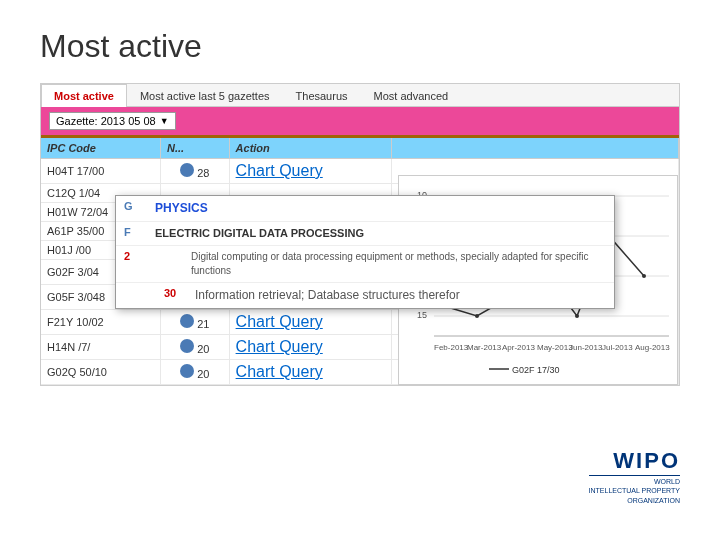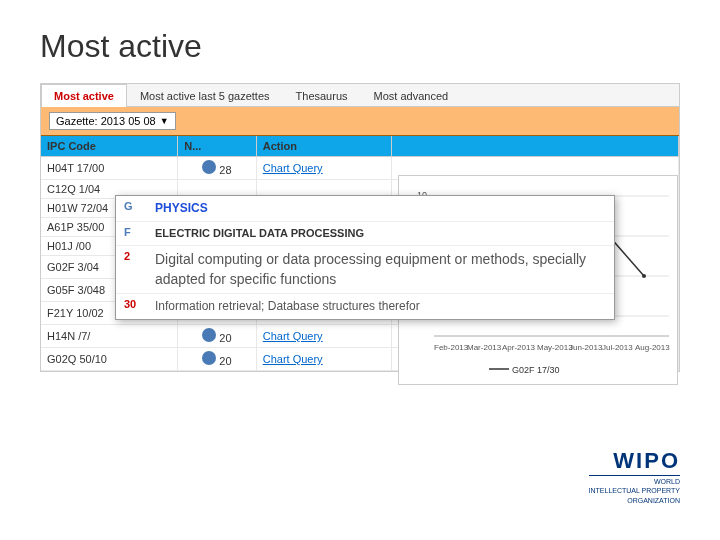--- a/index.html
+++ b/index.html
@@ -44,24 +44,24 @@
       background: #fff;
       border-color: #ccc;
       border-bottom-color: #fff;
       color: #c00;
       font-weight: bold;
     }
 
     
     .toolbar {
       padding: 5px 8px;
-      border-bottom: 1px solid #a16207;
+      border-bottom: 3px solid #a16207;
       display: flex;
       gap: 8px;
-      background: #fdba74;
+      background: #ec4899;
     }
     .gazette-selector {
       font-size: 11px;
       border: 1px solid #999;
       padding: 2px 6px;
       background: #fff;
       cursor: pointer;
       display: flex;
       align-items: center;
       gap: 4px;
@@ -73,21 +73,22 @@
     
     .table-container {
       overflow: hidden;
     }
     table {
       width: 100%;
       border-collapse: collapse;
       font-size: 11px;
     }
     thead tr {
-      background: #0ea5e9;
+      background: #7dd3fc;
+      font-style: italic;
     }
     thead th {
       padding: 4px 6px;
       text-align: left;
       border-bottom: 1px solid #ccc;
       border-right: 1px solid #ccc;
       font-weight: bold;
       color: #333;
       font-size: 11px;
     }
@@ -98,21 +99,21 @@
       padding: 3px 6px;
       border-right: 1px solid #e8e8e8;
       color: #333;
       font-size: 11px;
       vertical-align: middle;
     }
     .chart-query-link {
       color: #06c;
       text-decoration: underline;
       cursor: pointer;
-      font-size: 11px;
+      font-size: 16px;
     }
     .icon-circle {
       width: 14px;
       height: 14px;
       border-radius: 50%;
       background: #aaa;
       display: inline-block;
       cursor: pointer;
     }
     .icon-circle.blue { background: #4a7ab5; }
@@ -131,20 +132,21 @@
     }
     .tooltip-row {
       display: flex;
       align-items: flex-start;
       padding: 4px 8px;
       border-bottom: 1px solid #eee;
       gap: 6px;
     }
     .tooltip-row:last-child {
       border-bottom: none;
+      margin-left: 40px;
     }
     .tooltip-code {
       font-weight: bold;
       color: #c00;
       min-width: 25px;
       font-size: 11px;
     }
     .tooltip-code.blue-code {
       color: #4a7ab5;
     }
@@ -157,21 +159,22 @@
       font-weight: bold;
       font-size: 12px;
       color: #1d4ed8;
     }
     .tooltip-desc.sub-label {
       font-weight: bold;
       color: #333;
     }
     .tooltip-desc.detail {
       color: #555;
-      font-size: 14px;
+      font-size: 10px;
+      margin-left: 36px;
     }
     .tooltip-desc.small-detail {
       color: #555;
       font-size: 12px;
     }
 
     
     .wipo-logo {
       position: absolute;
       bottom: 34px;

